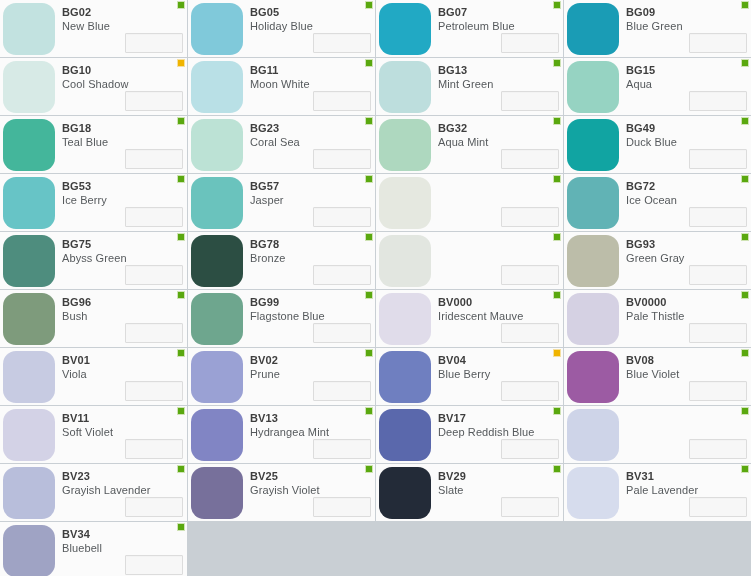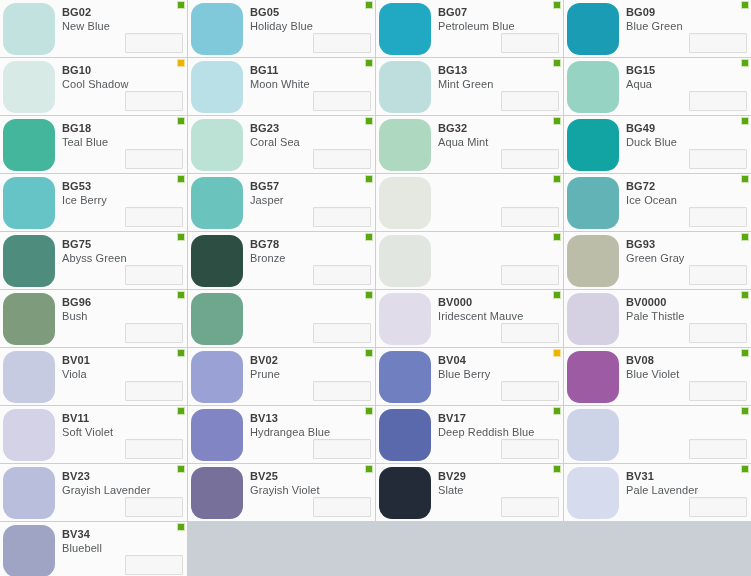--- a/index.html
+++ b/index.html
@@ -276,20 +276,24 @@
       <div class="swatch-chip" style="background: rgb(126, 155, 124);"></div>
       <div class="swatch-text">
         <div class="swatch-code">BG96</div>
         <div class="swatch-name">Bush</div>
       </div>
       <div class="status-badge" style="background: rgb(90, 168, 15);"></div>
       <input type="text" class="qty-input" placeholder="" value="" style="">
     </div>
     <div class="swatch-cell">
       <div class="swatch-chip" style="background: rgb(110, 166, 142);"></div>
+      <div class="swatch-text">
+        <div class="swatch-code">BG99</div>
+        <div class="swatch-name">Flagstone Blue</div>
+      </div>
       <div class="status-badge" style="background: rgb(90, 168, 15);"></div>
       <input type="text" class="qty-input" placeholder="" value="" style="">
     </div>
     <div class="swatch-cell">
       <div class="swatch-chip" style="background: rgb(224, 220, 234);"></div>
       <div class="swatch-text">
         <div class="swatch-code">BV000</div>
         <div class="swatch-name">Iridescent Mauve</div>
       </div>
       <div class="status-badge" style="background: rgb(90, 168, 15);"></div>
@@ -346,21 +350,21 @@
         <div class="swatch-code">BV11</div>
         <div class="swatch-name">Soft Violet</div>
       </div>
       <div class="status-badge" style="background: rgb(90, 168, 15);"></div>
       <input type="text" class="qty-input" placeholder="" value="" style="">
     </div>
     <div class="swatch-cell">
       <div class="swatch-chip" style="background: rgb(129, 133, 196);"></div>
       <div class="swatch-text">
         <div class="swatch-code">BV13</div>
-        <div class="swatch-name">Hydrangea Blue</div>
+        <div class="swatch-name">Hydrangea Mint</div>
       </div>
       <div class="status-badge" style="background: rgb(90, 168, 15);"></div>
       <input type="text" class="qty-input" placeholder="" value="" style="">
     </div>
     <div class="swatch-cell">
       <div class="swatch-chip" style="background: rgb(90, 104, 172);"></div>
       <div class="swatch-text">
         <div class="swatch-code">BV17</div>
         <div class="swatch-name">Deep Reddish Blue</div>
       </div>

